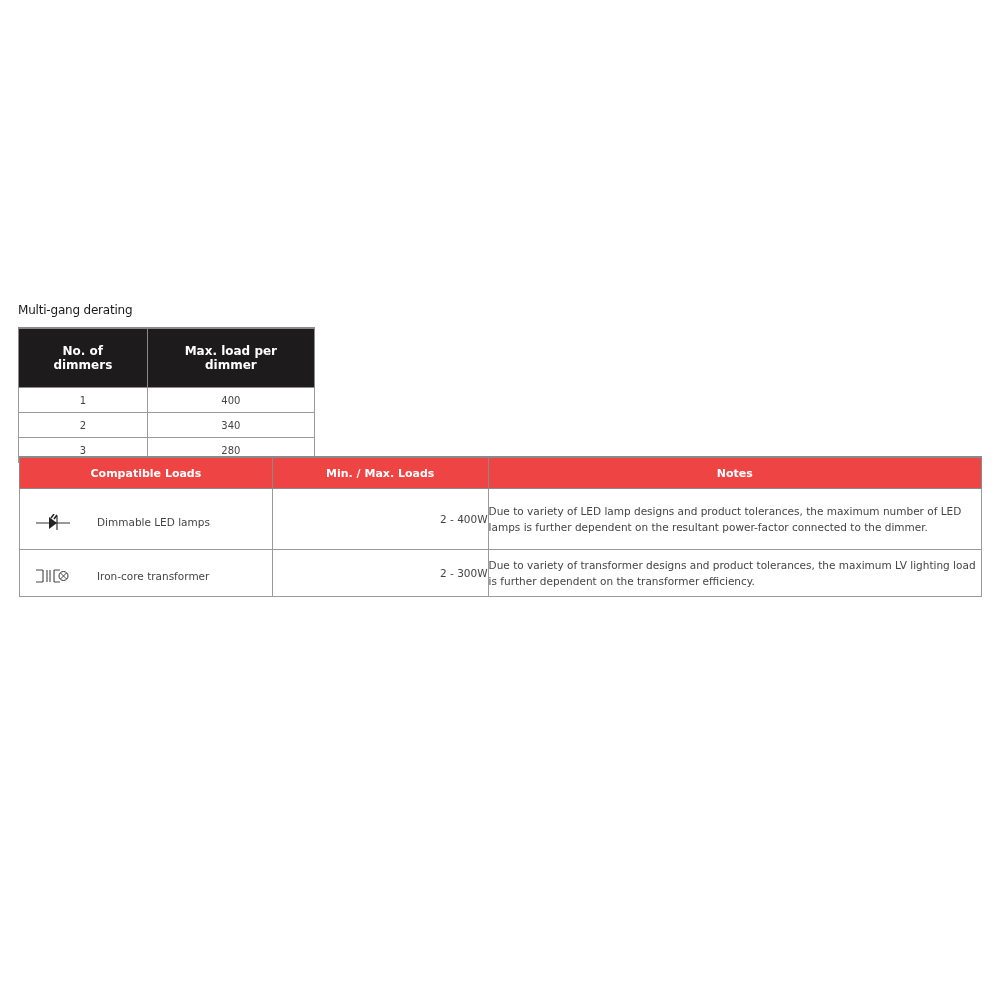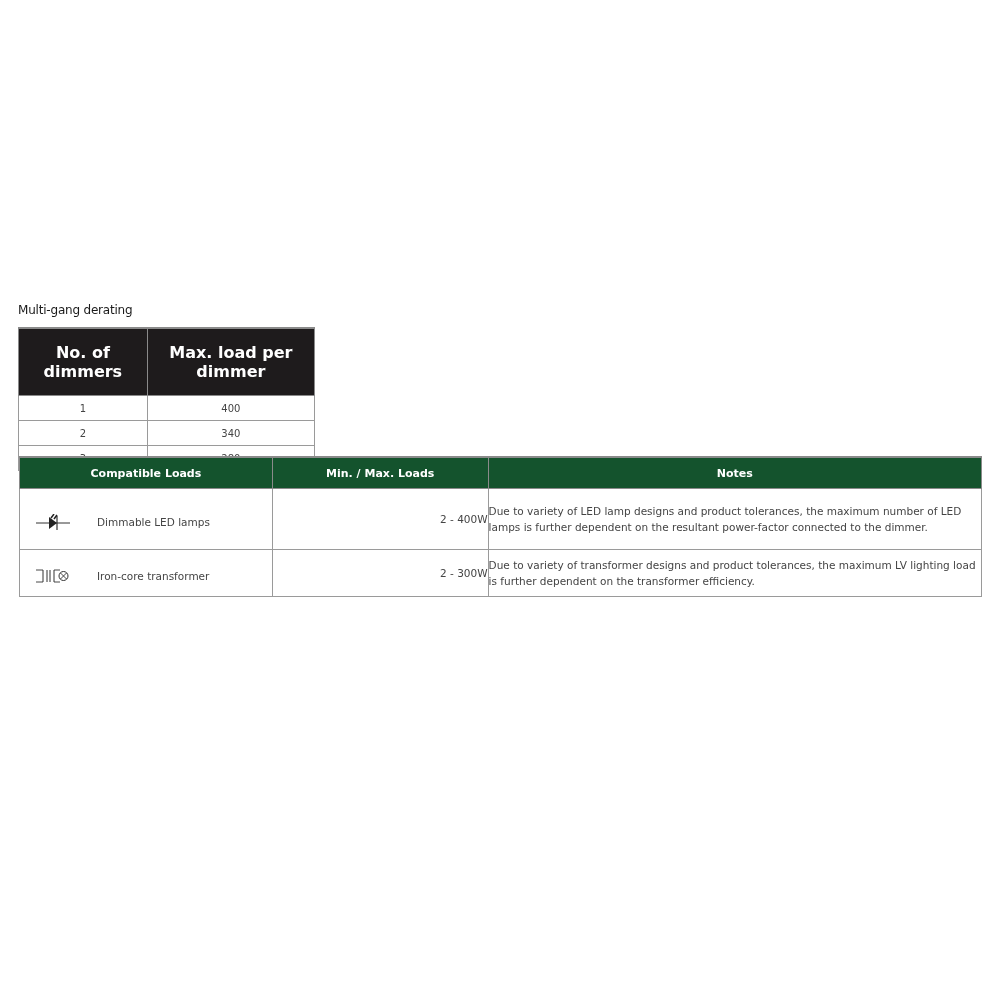--- a/index.html
+++ b/index.html
@@ -2,28 +2,28 @@
 <html><head>
 <meta charset="utf-8">
 <style>
   html, body { margin: 0; padding: 0; background: #ffffff; }
   body { width: 1000px; height: 1000px; position: relative; overflow: hidden;
          font-family: "DejaVu Sans", sans-serif; color: #333; }
   .section-title { position: absolute; left: 18px; top: 303px; font-size: 12px;
          font-weight: normal; color: #1a1a1a; letter-spacing: -0.2px; }
   table { border-collapse: collapse; position: absolute; }
   #derating { left: 18px; top: 327px; width: 297px; }
-  #derating th { background: #1e1b1c; color: #fff; font-size: 16px; font-weight: bold;
+  #derating th { background: #1e1b1c; color: #fff; font-size: 12px; font-weight: bold;
          height: 30px; padding: 14px; border: 1px solid #8a8a8a; border-top: 2px solid #8a8a8a; }
   #derating td { font-size: 10px; color: #444; text-align: center; height: 24px;
          padding: 0; border: 1px solid #9a9a9a; }
   #derating col.c1 { width: 129px; } #derating col.c2 { width: 168px; }
 
   #loads { left: 19px; top: 456px; width: 963px; }
-  #loads th { background: #14532d; color: #fff; font-size: 11px; font-weight: bold;
+  #loads th { background: #ef4444; color: #fff; font-size: 11px; font-weight: bold;
          height: 30px; padding: 0; border: 1px solid #8a8a8a; border-top: 2px solid #8a8a8a; }
   #loads td { font-size: 10.5px; color: #444; border: 1px solid #9a9a9a; padding: 0; }
   #loads col.c1 { width: 253px; } #loads col.c2 { width: 216px; } #loads col.c3 { width: 494px; }
   .load-cell { display: flex; align-items: center; height: 100%; margin-top: 6px; }
   .icon { width: 50px; display: flex; justify-content: center; align-items: center; margin-left: 8px; }
   .load-label { margin-left: 19px; }
   .range { text-align: right; }
   .note { padding: 0 10px 0 30px; line-height: 16px; }
   tr.r1 td { height: 60px; } tr.r2 td { height: 29px; } tr.r3 td { height: 28px; } tr.r4 td { height: 46px; }
 </style>

